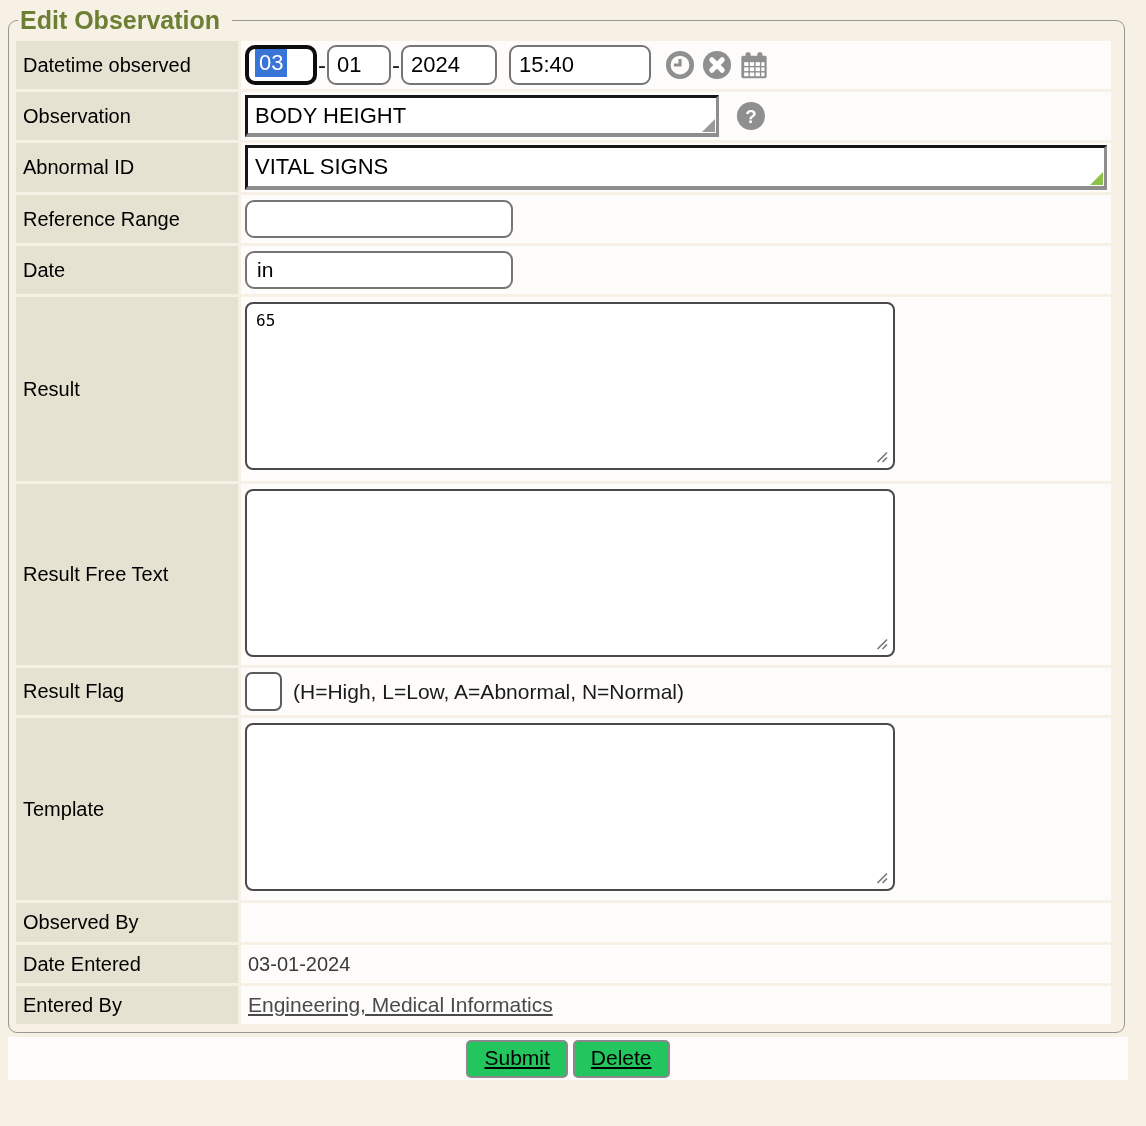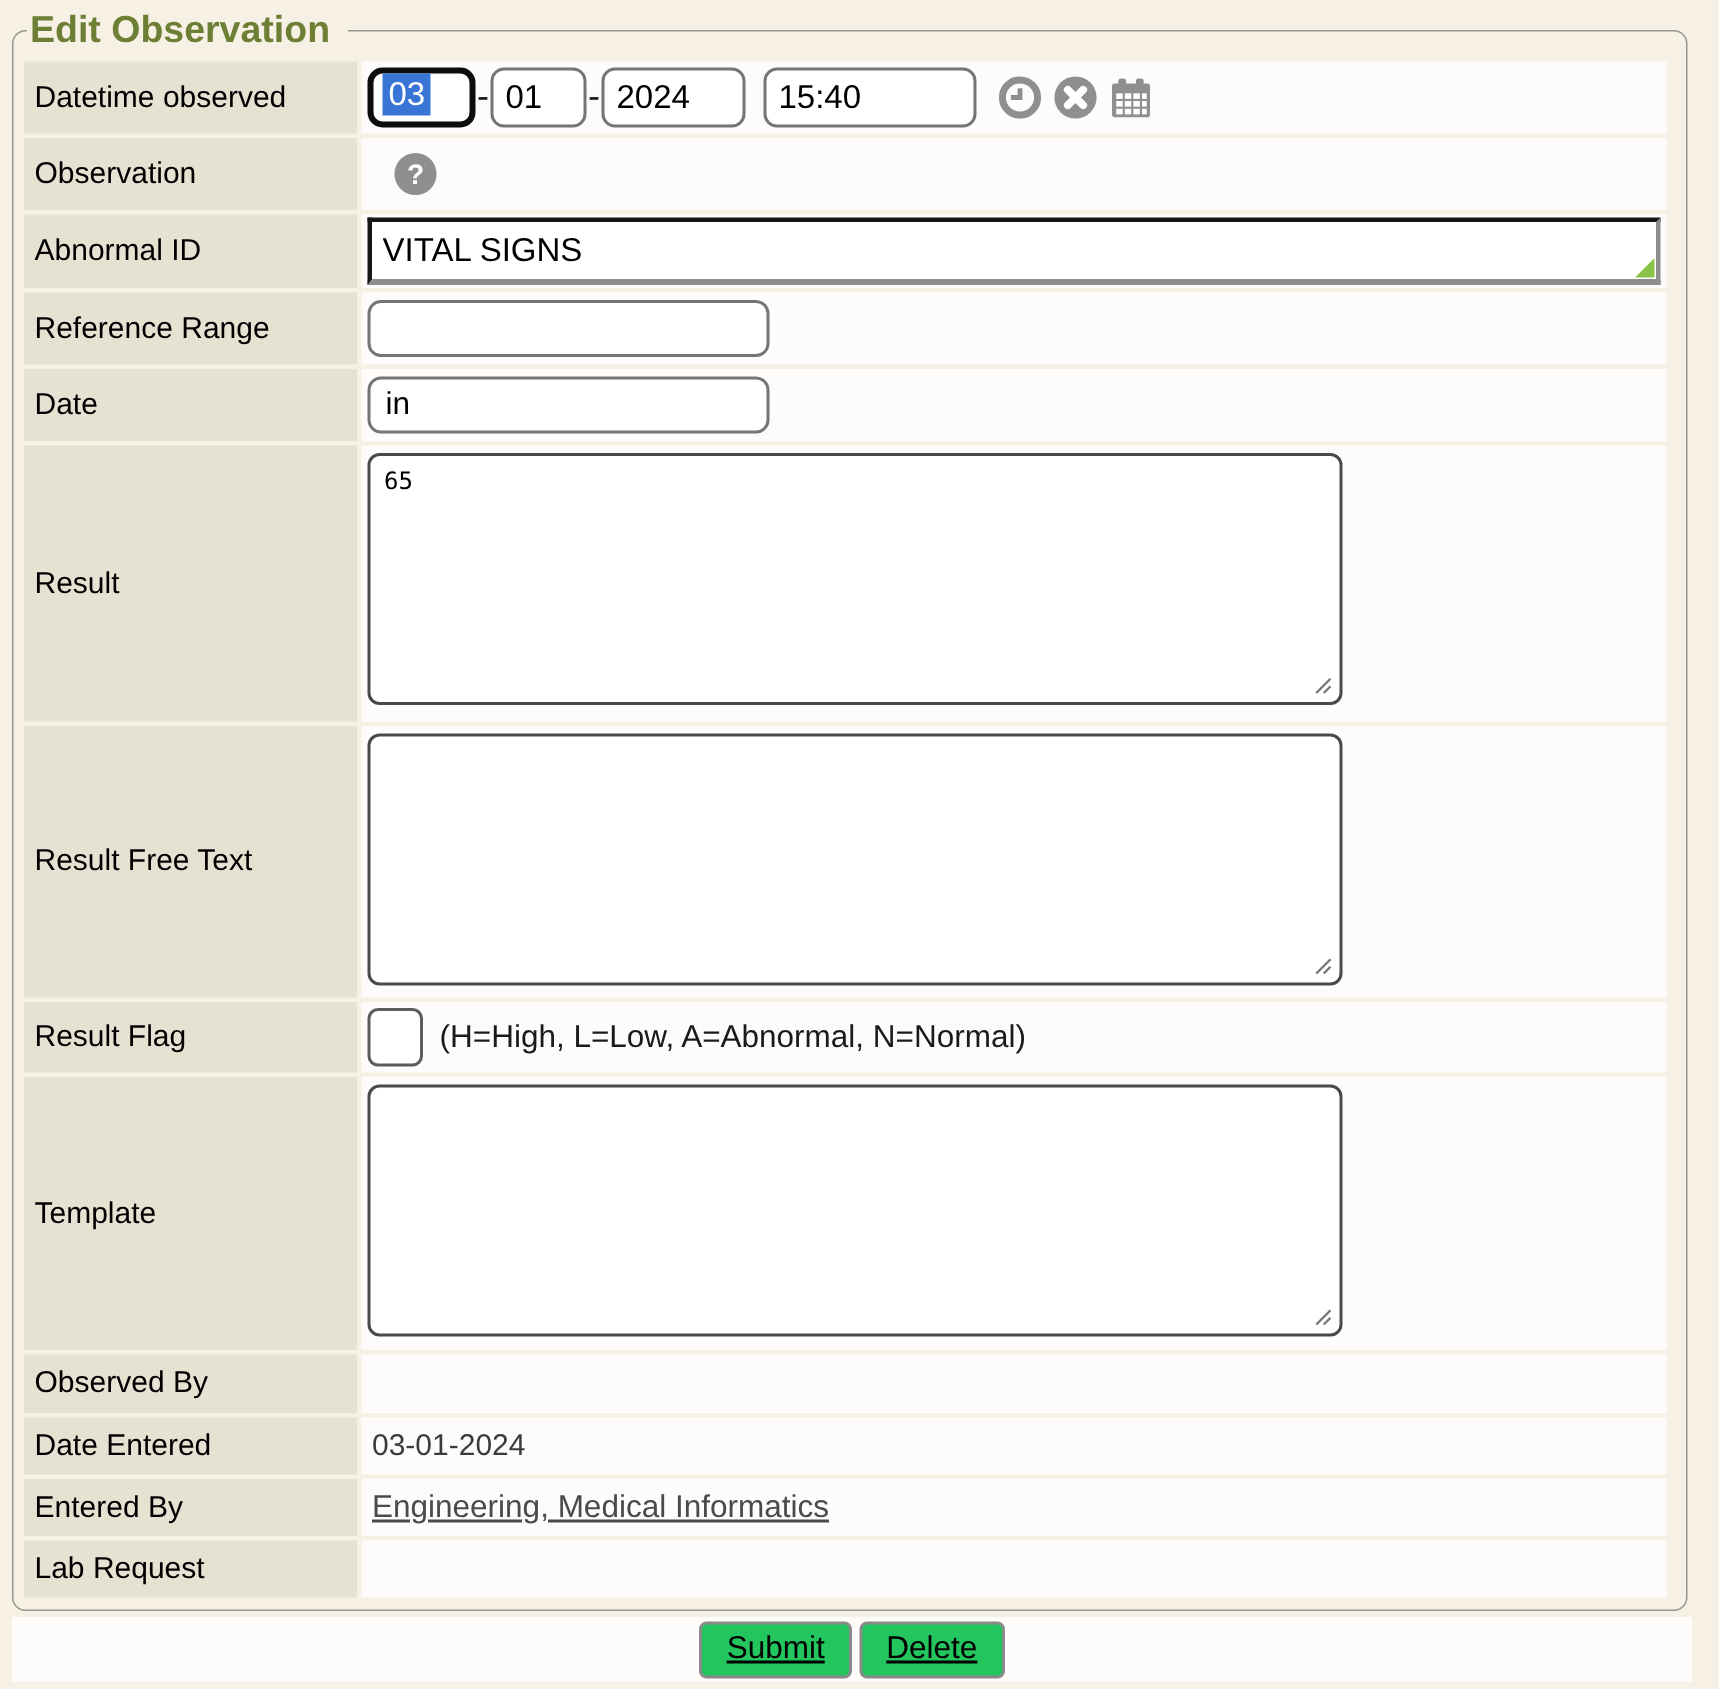--- a/index.html
+++ b/index.html
@@ -196,20 +196,24 @@
                 </g>
               </svg>
             </span>
           </div>
         </div>
       </div>
 
       <div class="row h48">
         <div class="lbl">Observation</div>
         <div class="val">
+          <div class="sunken-wrap obs">
+            <input class="sunken" value="BODY HEIGHT" style="">
+            <span class="corner"></span>
+          </div>
           <span class="icon-btn" style="margin-left:17px;">
             <svg width="30" height="30" viewBox="0 0 32 32">
               <circle cx="16" cy="16" r="15" fill="#8f8f8f"></circle>
               <text x="16" y="23" font-size="20" font-weight="bold" fill="#fff" text-anchor="middle" font-family="Liberation Sans, sans-serif">?</text>
             </svg>
           </span>
         </div>
       </div>
 
       <div class="row h49">
@@ -294,26 +298,20 @@
         </div>
       </div>
 
       <div class="row h38">
         <div class="lbl">Entered By</div>
         <div class="val">
           <a href="#" class="entered-link">Engineering, Medical Informatics</a>
         </div>
       </div>
 
-      <div class="row h38">
-        <div class="lbl">Lab Request</div>
-        <div class="val">
-          <span class="info-val"></span>
-        </div>
-      </div>
 
     </div>
   </fieldset>
 
   <div class="btn-strip">
     <button class="btn">Submit</button>
     <button class="btn">Delete</button>
   </div>
 </div>
 

